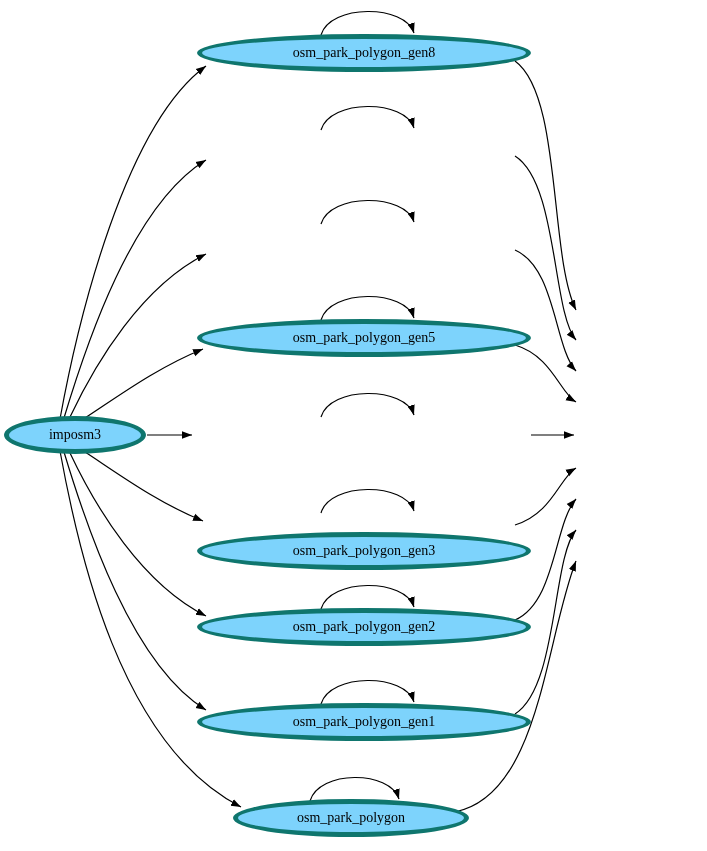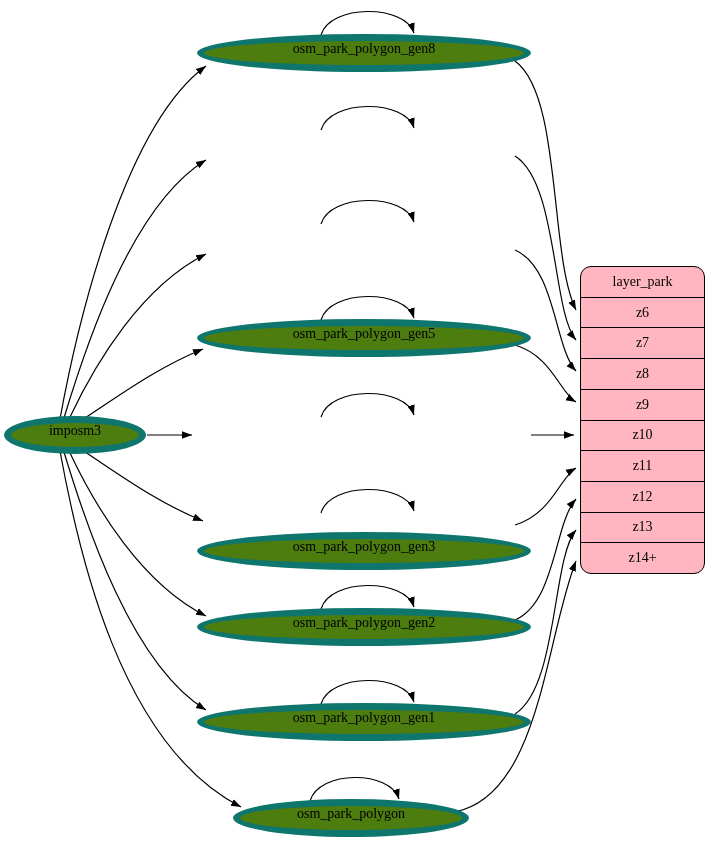--- a/index.html
+++ b/index.html
@@ -10,24 +10,24 @@
     font-family:"Liberation Serif", serif;
     font-size:14px;
     color:#000;
     overflow:hidden;
   }
   .edges{position:absolute;left:0;top:0;}
   .node{
     position:absolute;
     height:38px;
     box-sizing:border-box;
-    border:7px solid #0f766e;
+    border:5px solid #0f766e;
     border-radius:50%;
-    background:#4d7c0f;
-    display:flex;align-items:flex-start;justify-content:center;
+    background:#7dd3fc;
+    display:flex;align-items:center;justify-content:center;
     white-space:nowrap;
   }
   .layer{
     position:absolute;
     left:580px;top:266px;
     width:125px;height:308px;
     box-sizing:border-box;
     background:#ffb6c1;
     border:1px solid #000;
     border-radius:11px;
@@ -102,26 +102,14 @@
   <div class="node" style="left:197px;top:608px;width:334px">
     <span>osm_park_polygon_gen2</span>
   </div>
   <div class="node" style="left:197px;top:703px;width:334px">
     <span>osm_park_polygon_gen1</span>
   </div>
   <div class="node" style="left:233px;top:799px;width:236px">
     <span>osm_park_polygon</span>
   </div>
 
-  <div class="layer">
-    <div class="layer-row">layer_park</div>
-    <div class="layer-row">z6</div>
-    <div class="layer-row">z7</div>
-    <div class="layer-row">z8</div>
-    <div class="layer-row">z9</div>
-    <div class="layer-row">z10</div>
-    <div class="layer-row">z11</div>
-    <div class="layer-row">z12</div>
-    <div class="layer-row">z13</div>
-    <div class="layer-row">z14+</div>
-  </div>
 
 </div>
 
 </body></html>

